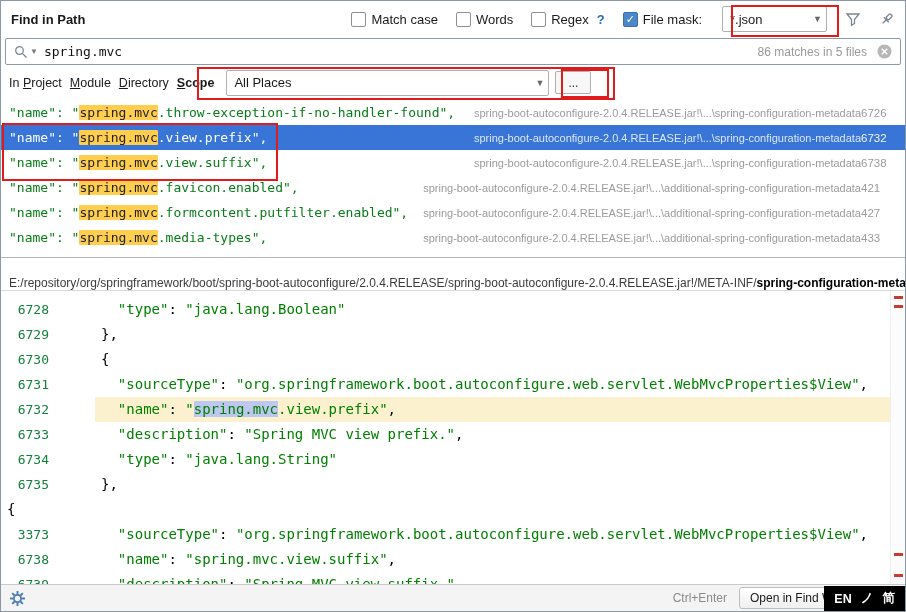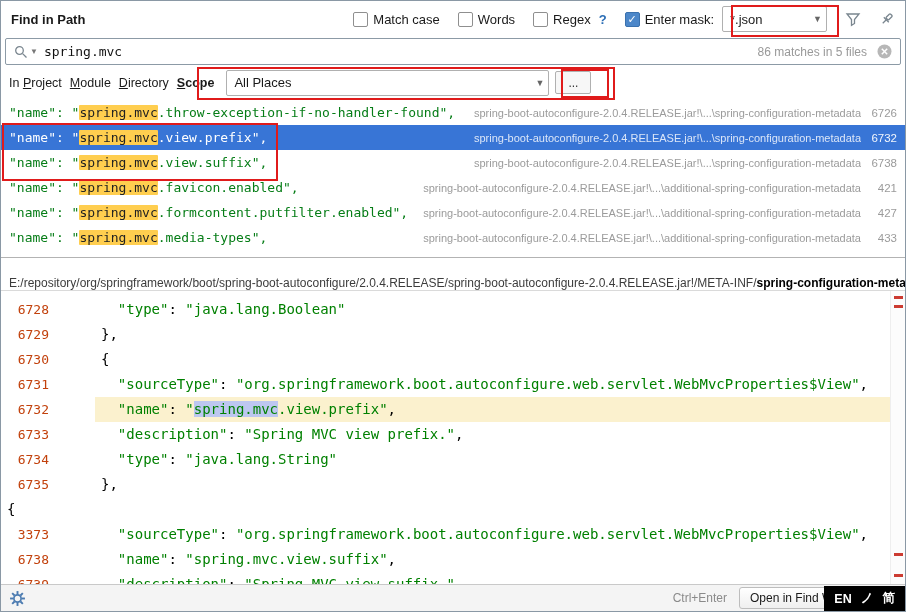--- a/index.html
+++ b/index.html
@@ -8,21 +8,21 @@
 
   
   .header{height:36px;flex:none;display:flex;align-items:center;padding:0 10px 0 10px;}
   .title{font-weight:bold;font-size:13px;color:#1a1a1a;}
   .opts{margin-left:auto;display:flex;align-items:center;}
   .chk{display:flex;align-items:center;gap:5px;font-size:13px;color:#1a1a1a;margin-left:18px;cursor:default;}
   .box{width:13px;height:13px;border:1px solid #8f8f8f;border-radius:2px;background:#fff;font-size:11px;line-height:12px;text-align:center;color:#fff;flex:none;}
   .box.checked{background:#4c87c9;border-color:#3a71ae;}
   .help{color:#2a6db5;font-weight:bold;margin-left:3px;}
   .combo{display:flex;align-items:center;justify-content:space-between;border:1px solid #b0b0b0;border-radius:2px;background:#fff;height:24px;padding:0 4px 0 7px;font-size:13px;color:#1a1a1a;}
-  .filemask{width:92px;margin-left:8px;}
+  .filemask{width:92px;margin-left:20px;}
   .chev{color:#666;font-size:9px;margin-left:6px;}
   .hicon{margin-left:18px;display:flex;align-items:center;}
   .hicon svg{display:block;}
 
   
   .searchband{flex:none;height:30px;padding:1px 4px 2px 4px;box-sizing:border-box;}
   .search-input{height:27px;border:1px solid #8c9aa6;border-radius:2px;background:#fff;display:flex;align-items:center;padding:0 8px;box-sizing:border-box;}
   .query{font-family:"DejaVu Sans Mono",monospace;font-size:13px;color:#111;margin-left:6px;}
   .schev{font-size:8px;color:#777;margin-left:2px;}
   .count{margin-left:auto;color:#999;font-size:12px;}
@@ -37,37 +37,37 @@
   .browse{margin-left:6px;width:36px;height:23px;border:1px solid #b0b0b0;border-radius:2px;background:#f7f7f7;font-size:12px;line-height:10px;color:#333;}
 
   
   .results{flex:none;height:153px;padding-top:2px;overflow:hidden;background:#fff;}
   .row{height:25px;display:flex;align-items:center;padding:0 8px;box-sizing:border-box;}
   .row.selected{background:#3875d6;}
   .rcode{font-family:"DejaVu Sans Mono",monospace;font-size:13px;color:#067d17;white-space:pre;flex:none;}
   .row.selected .rcode{color:#fff;}
   .hl-y{background:#ffce4f;color:#222;border-radius:1px;}
   .rpath{margin-left:auto;color:#9b9b9b;font-size:11px;white-space:nowrap;overflow:hidden;flex-shrink:1;}
-  .rline{color:#9b9b9b;font-size:11.5px;width:36px;text-align:right;flex:none;}
+  .rline{color:#9b9b9b;font-size:11.5px;width:36px;text-align:left;flex:none;}
   .row.selected .rpath{color:#dbe6f8;}
   .row.selected .rline{color:#f2f6fd;}
 
   
   .splitter{flex:none;height:10px;position:relative;background:#fff;}
   .splitter::after{content:"";position:absolute;left:0;right:0;top:4px;height:1px;background:#b3b3b3;}
 
   
   .pathbar{flex:none;height:27px;display:flex;align-items:flex-end;padding:0 8px;font-size:12px;color:#3c3c3c;white-space:nowrap;overflow:hidden;border-bottom:1px solid #dadada;}
   .pathbar b{color:#000;}
 
   
   .editor{flex:1;position:relative;overflow:hidden;background:#fff;font-family:"DejaVu Sans Mono",monospace;font-size:14px;}
   .elines{padding-top:6px;}
   .eline{height:25px;line-height:25px;display:flex;white-space:pre;}
-  .gut{flex:none;width:94px;box-sizing:border-box;padding-right:46px;text-align:right;color:#c2410c;font-size:13px;background:#fff;}
+  .gut{flex:none;width:94px;box-sizing:border-box;padding-right:46px;text-align:right;color:#15803d;font-size:13px;background:#fff;}
   .econ{flex:1;white-space:pre;padding-left:6px;}
   .eline.current .econ{background:#fbf1ce;}
   .seg-s{color:#008000;}
   .seg-p{color:#000;}
   .seg-h{background:#bdc7f0;}
   .stripe{position:absolute;top:0;right:0;width:14px;bottom:0;background:#fcfcfc;border-left:1px solid #eee;}
   .smark{position:absolute;right:2px;width:9px;height:3px;background:#cc3b32;}
 
   
   .footer{flex:none;height:26px;border-top:1px solid #c9c9c9;background:#f4f4f4;display:flex;align-items:center;padding:0 8px;position:relative;font-size:12px;}
@@ -98,21 +98,21 @@
           <span class="box"></span>
           <span class="chk-label">Words</span>
         </label>
         <label class="chk">
           <span class="box"></span>
           <span class="chk-label">Regex</span>
           <span class="help">?</span>
         </label>
         <label class="chk">
           <span class="box checked">✓</span>
-          <span class="chk-label">Enter mask:</span>
+          <span class="chk-label">File mask:</span>
         </label>
       </div>
     <div class="combo filemask">
       <span>*.json</span>
       <span class="chev">▼</span>
     </div>
     <span class="hicon">
       <svg width="16" height="16" viewBox="0 0 16 16">
           <path d="M2 3h12l-4.5 5.5v4l-3 1.8V8.5z" fill="none" stroke="#7a868f" stroke-width="1.3"></path>
         </svg>

